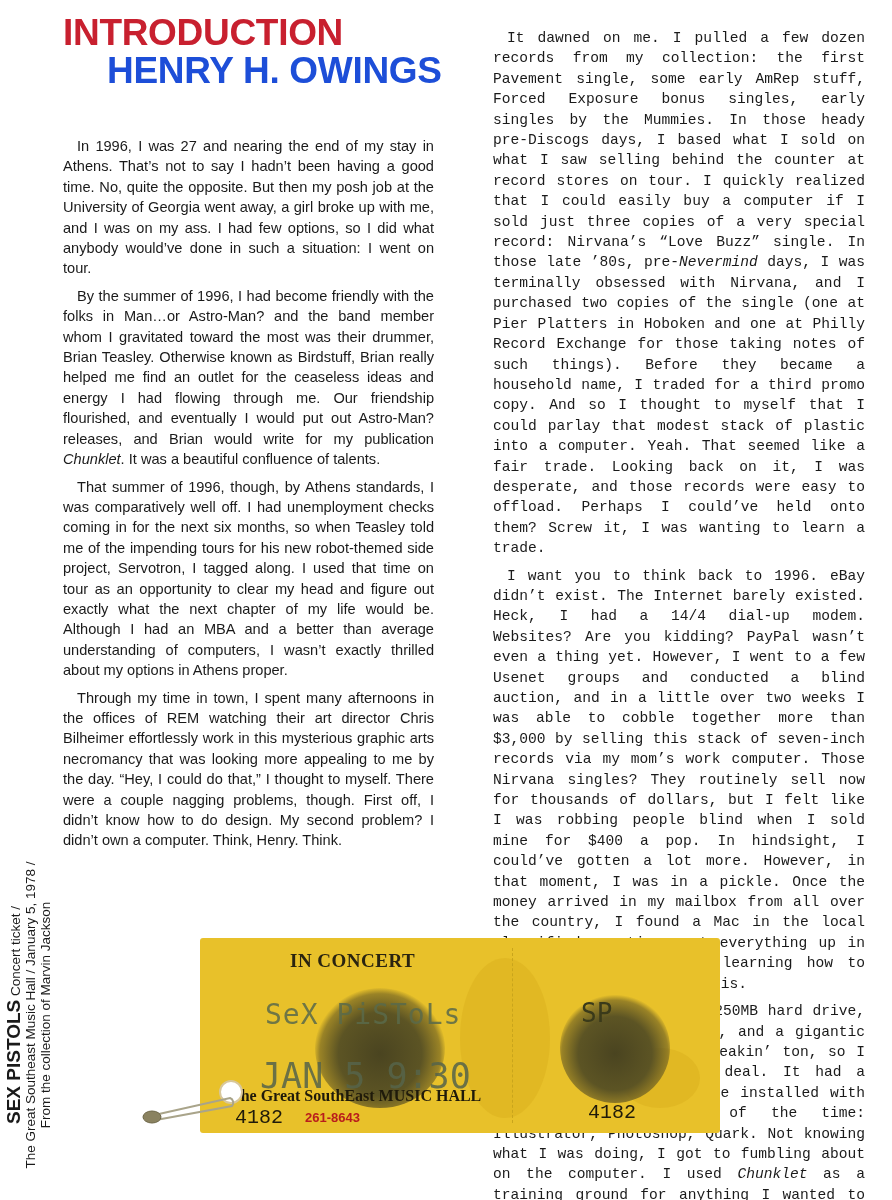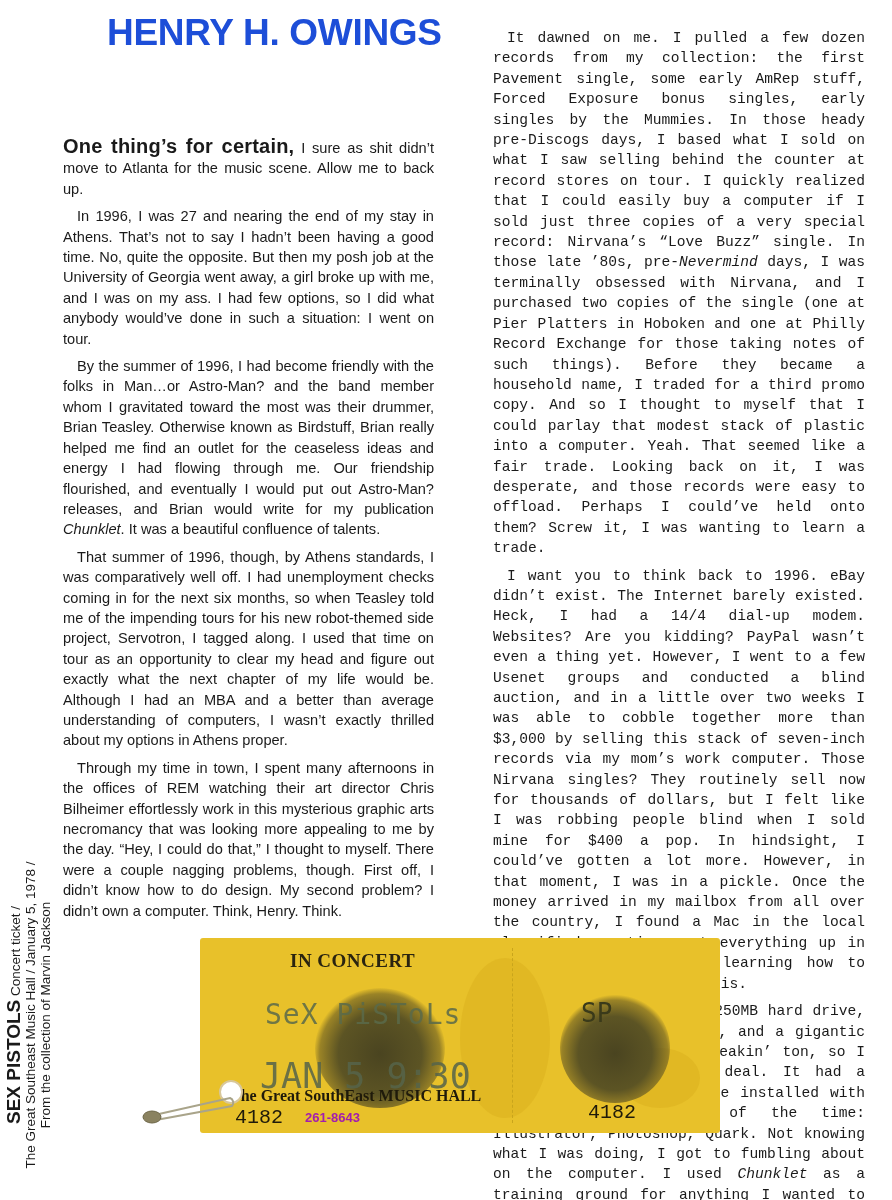--- a/index.html
+++ b/index.html
@@ -16,39 +16,39 @@
   em { font-style: italic; }
   .caption { position: absolute; left: 6px; top: 1180px; transform-origin: 0 0; transform: rotate(-90deg); width: 330px; font-size: 13.5px; line-height: 15px; text-align: center; }
   .caption .cap-title { font-weight: bold; font-size: 19px; }
   .ticket { position: absolute; left: 200px; top: 938px; width: 520px; height: 195px; background: #e8c12a; border-radius: 3px; }
   .ticket .stain { position: absolute; border-radius: 50%; background: #dcb21f; opacity: .6; }
   .ticket .in-concert { position: absolute; left: 90px; top: 12px; font-family: "Liberation Serif", serif; font-weight: bold; font-size: 19px; color: #2a2410; letter-spacing: .5px; }
   .ticket .band-stamp { position: absolute; left: 65px; top: 60px; font-family: "DejaVu Sans Mono", monospace; font-size: 28px; color: #5a6a4a; opacity: .85; letter-spacing: 1px; }
   .ticket .date-stamp { position: absolute; left: 60px; top: 118px; font-family: "DejaVu Sans Mono", monospace; font-size: 35px; color: #56644a; opacity: .85; }
   .ticket .venue { position: absolute; left: 30px; top: 149px; font-family: "Liberation Serif", serif; font-weight: bold; font-size: 16px; color: #1f1a0a; }
   .ticket .num-left { position: absolute; left: 35px; top: 168px; font-family: "Liberation Mono", monospace; font-size: 20px; color: #1f1a0a; }
-  .ticket .phone { position: absolute; left: 105px; top: 172px; font-family: "Liberation Sans", sans-serif; font-weight: bold; font-size: 13px; color: #a21caf; }
+  .ticket .phone { position: absolute; left: 105px; top: 172px; font-family: "Liberation Sans", sans-serif; font-weight: bold; font-size: 13px; color: #b91c1c; }
   .ticket .num-right { position: absolute; left: 388px; top: 163px; font-family: "Liberation Mono", monospace; font-size: 20px; color: #1f1a0a; }
   .ticket .sp-stamp { position: absolute; left: 381px; top: 60px; font-family: "DejaVu Sans Mono", monospace; font-size: 26px; color: #3a3a1a; }
   .ticket .divider { position: absolute; left: 312px; top: 10px; width: 0; height: 175px; border-left: 1px dashed #c9a51c; }
   .hair { position: absolute; border-radius: 50%; background: radial-gradient(circle at 50% 55%, #4a4420 0%, #5c5424 45%, rgba(90,80,35,.55) 65%, rgba(232,193,42,0) 72%); }
   .hair-l { left: 115px; top: 50px; width: 130px; height: 120px; }
   .hair-r { left: 360px; top: 55px; width: 110px; height: 110px; }
   .grommet { position: absolute; left: 219px; top: 1080px; width: 20px; height: 20px; border-radius: 50%; background: #fff; border: 2px solid #d8c79a; }
   .pin { position: absolute; left: 142px; top: 1094px; width: 95px; height: 30px; }
 </style>
 </head>
 <body>
 
 <div class="title">
+  <div class="t1">INTRODUCTION</div>
   <div class="t2">HENRY H. OWINGS</div>
 </div>
 
 <div class="col col-left">
-  <p class="lead"><span class="lead-in">One thing’s for certain,</span><span> I sure as shit didn’t move to Atlanta for the music scene. Allow me to back up.</span></p>
   <p>In 1996, I was 27 and nearing the end of my stay in Athens. That’s not to say I hadn’t been having a good time. No, quite the opposite. But then my posh job at the University of Georgia went away, a girl broke up with me, and I was on my ass. I had few options, so I did what anybody would’ve done in such a situation: I went on tour.</p>
   <p><span>By the summer of 1996, I had become friendly with the folks in Man…or Astro-Man? and the band member whom I gravitated toward the most was their drummer, Brian Teasley. Otherwise known as Birdstuff, Brian really helped me find an outlet for the ceaseless ideas and energy I had flowing through me. Our friendship flourished, and eventually I would put out Astro-Man? releases, and Brian would write for my publication </span><em>Chunklet</em><span>. It was a beautiful confluence of talents.</span></p>
   <p>That summer of 1996, though, by Athens standards, I was comparatively well off. I had unemployment checks coming in for the next six months, so when Teasley told me of the impending tours for his new robot-themed side project, Servotron, I tagged along. I used that time on tour as an opportunity to clear my head and figure out exactly what the next chapter of my life would be. Although I had an MBA and a better than average understanding of computers, I wasn’t exactly thrilled about my options in Athens proper.</p>
   <p>Through my time in town, I spent many afternoons in the offices of REM watching their art director Chris Bilheimer effortlessly work in this mysterious graphic arts necromancy that was looking more appealing to me by the day. “Hey, I could do that,” I thought to myself. There were a couple nagging problems, though. First off, I didn’t know how to do design. My second problem? I didn’t own a computer. Think, Henry. Think.</p>
 </div>
 
 <div class="col col-right">
   <p><span>It dawned on me. I pulled a few dozen records from my collection: the first Pavement single, some early AmRep stuff, Forced Exposure bonus singles, early singles by the Mummies. In those heady pre-Discogs days, I based what I sold on what I saw selling behind the counter at record stores on tour. I quickly realized that I could easily buy a computer if I sold just three copies of a very special record: Nirvana’s “Love Buzz” single. In those late ’80s, pre-</span><em>Nevermind</em><span> days, I was terminally obsessed with Nirvana, and I purchased two copies of the single (one at Pier Platters in Hoboken and one at Philly Record Exchange for those taking notes of such things). Before they became a household name, I traded for a third promo copy. And so I thought to myself that I could parlay that modest stack of plastic into a computer. Yeah. That seemed like a fair trade. Looking back on it, I was desperate, and those records were easy to offload. Perhaps I could’ve held onto them? Screw it, I was wanting to learn a trade.</span></p>
   <p>I want you to think back to 1996. eBay didn’t exist. The Internet barely existed. Heck, I had a 14/4 dial-up modem. Websites? Are you kidding? PayPal wasn’t even a thing yet. However, I went to a few Usenet groups and conducted a blind auction, and in a little over two weeks I was able to cobble together more than $3,000 by selling this stack of seven-inch records via my mom’s work computer. Those Nirvana singles? They routinely sell now for thousands of dollars, but I felt like I was robbing people blind when I sold mine for $400 a pop. In hindsight, I could’ve gotten a lot more. However, in that moment, I was in a pickle. Once the money arrived in my mailbox from all over the country, I found a Mac in the local classifieds section, set everything up in my bedroom, and got to learning how to design. Graphically, that is.</p>
   <p><span>The Mac I bought had a 250MB hard drive, a lumbering SyQuest drive, and a gigantic monitor that weighed a freakin’ ton, so I felt like a pretty big deal. It had a floppy disk drive and came installed with all of the programs of the time: Illustrator, Photoshop, Quark. Not knowing what I was doing, I got to fumbling about on the computer. I used </span><em>Chunklet</em><span> as a training ground for anything I wanted to learn.</span></p>

